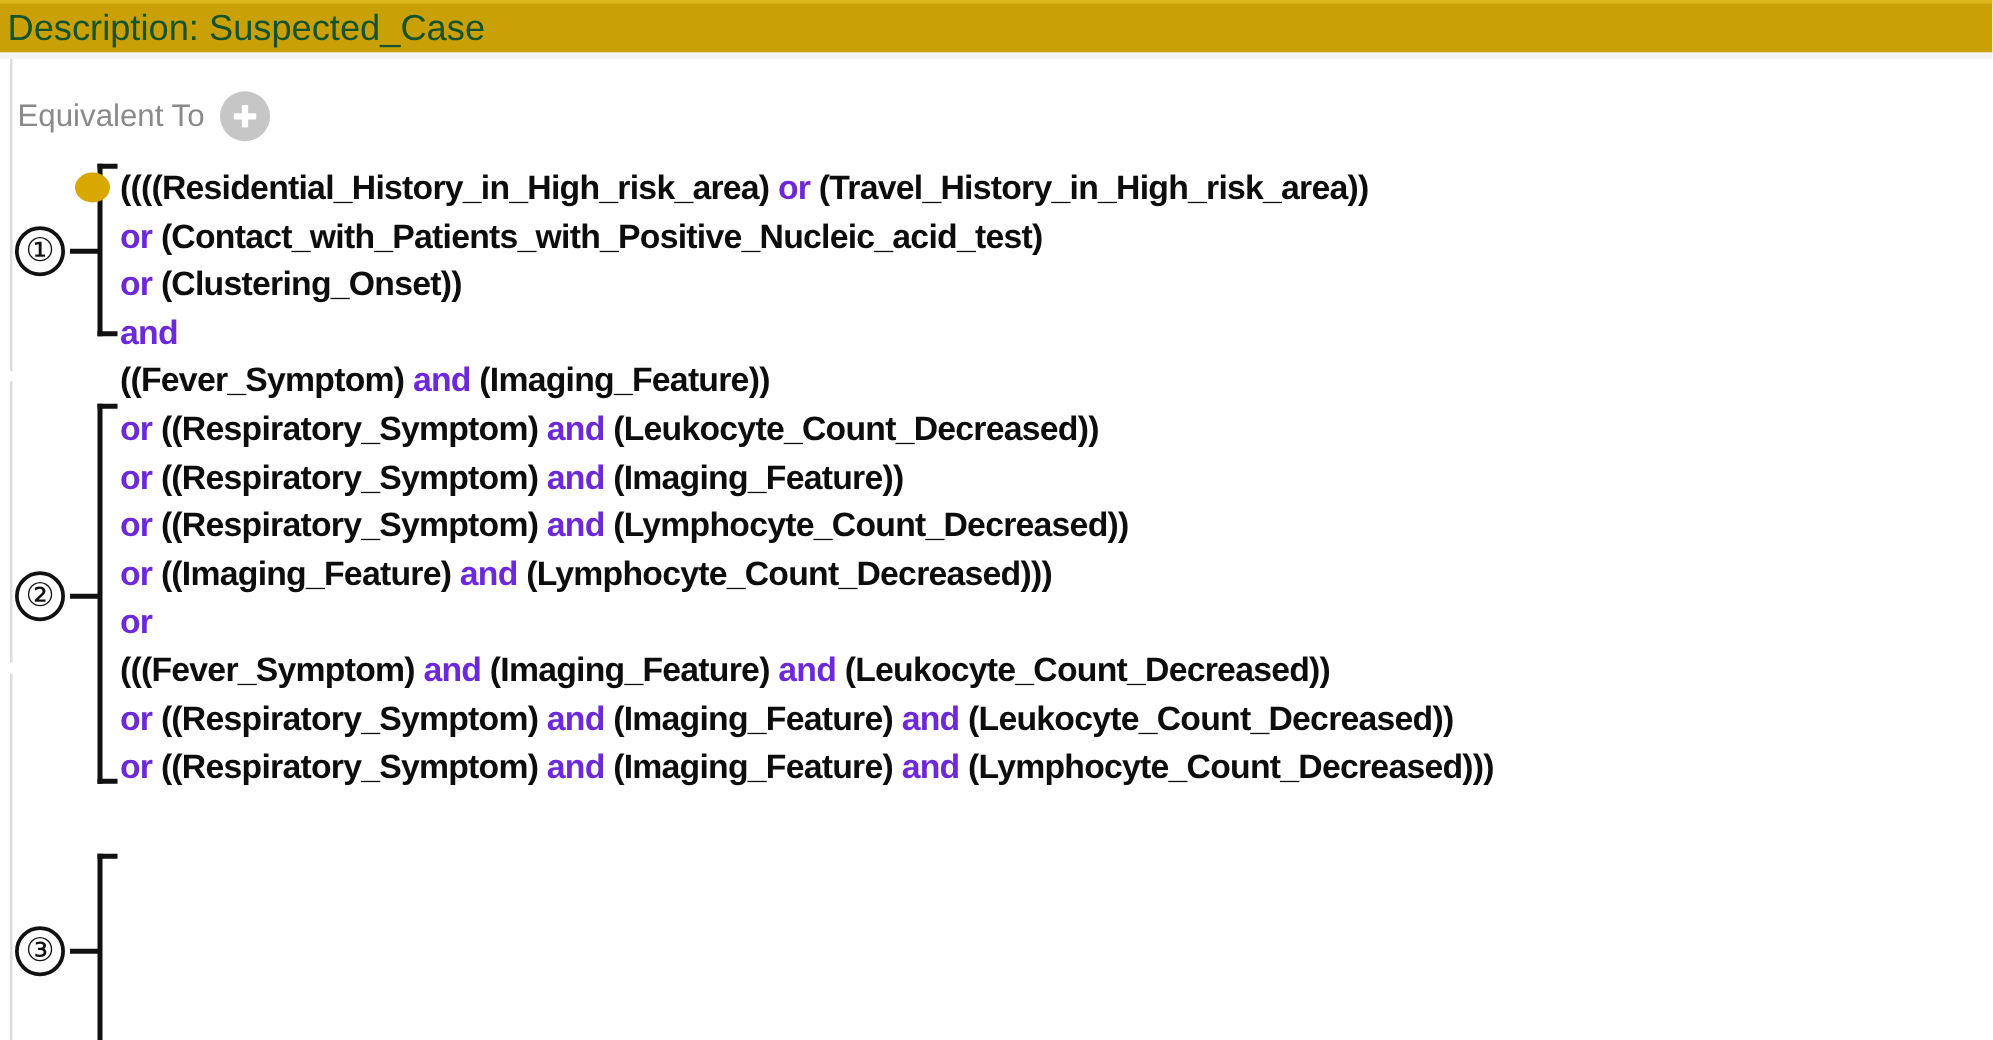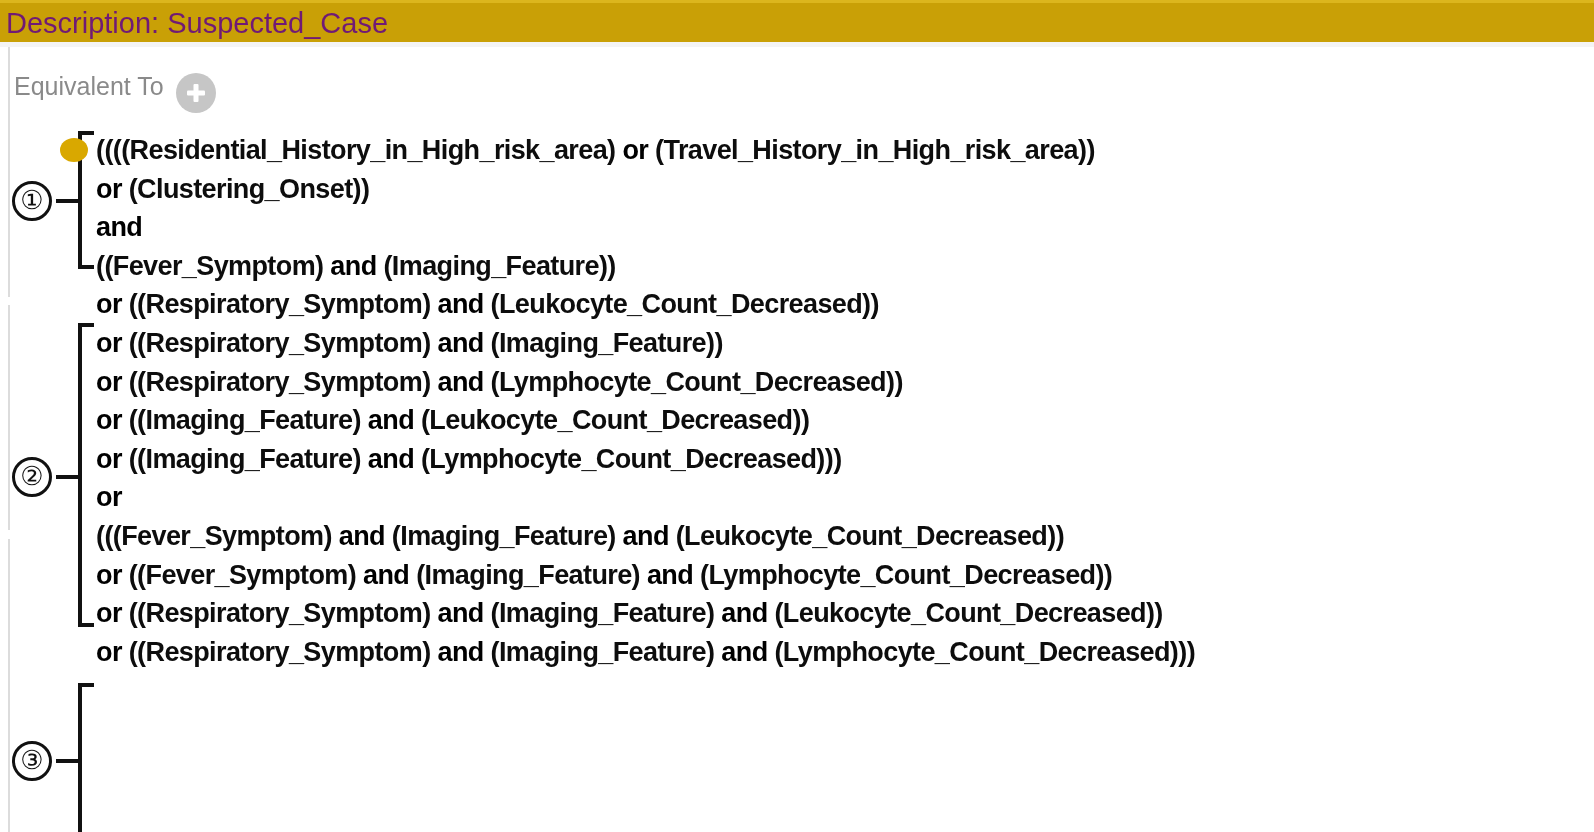--- a/index.html
+++ b/index.html
@@ -29,21 +29,21 @@
     width: 1594px;
     height: 42px;
     background: #c9a006;
     border-top: 3px solid #dcb61d;
     box-sizing: border-box;
     display: flex;
     align-items: center;
     padding-left: 6px;
   }
   .title-bar .title-text {
-    color: #701a75;
+    color: #14532d;
     font-family: "Liberation Sans", sans-serif;
     font-size: 29px;
     line-height: 30px;
     letter-spacing: 0px;
     white-space: nowrap;
   }
 
   .title-underline {
     position: absolute;
     left: 0;
@@ -74,20 +74,21 @@
   .edge-rule.r1 { top: 0px;   height: 250px; }
   .edge-rule.r2 { top: 258px; height: 225px; }
   .edge-rule.r3 { top: 492px; height: 293px; }
 
   
   .section-header {
     position: absolute;
     left: 14px;
     top: 26px;
     display: flex;
+    align-items: center;
     gap: 12px;
     height: 40px;
   }
   .section-header .label {
     color: #8a8a8a;
     font-size: 25px;
     line-height: 26px;
     white-space: nowrap;
     font-family: "Liberation Sans", sans-serif;
   }
@@ -134,21 +135,21 @@
     line-height: 38.6px;
     white-space: nowrap;
     font-family: "Liberation Sans", sans-serif;
     font-weight: bold;
     font-size: 27px;
     color: #0d0d0d;
     padding-left: 96px;
     letter-spacing: -0.6px;
   }
   .expr-line .kw {
-    color: #000000;
+    color: #6d28d9;
   }
 
   
   .marker-dot {
     position: absolute;
     left: 60px;
     top: 7px;
     width: 28px;
     height: 24px;
     border-radius: 50%;
@@ -230,30 +231,29 @@
       <div class="bracket b2"></div>
       <div class="tick t2"></div>
       <div class="circled c2">②</div>
 
       <div class="bracket b3"></div>
       <div class="tick t3"></div>
       <div class="circled c3">③</div>
 
       <div id="expr-lines">
           <div class="expr-line"><span class="marker-dot"></span><span>((((Residential_History_in_High_risk_area) </span><span class="kw">or </span><span>(Travel_History_in_High_risk_area))</span></div>
+          <div class="expr-line"><span class="kw">or </span><span>(Contact_with_Patients_with_Positive_Nucleic_acid_test)</span></div>
           <div class="expr-line"><span class="kw">or </span><span>(Clustering_Onset))</span></div>
           <div class="expr-line"><span class="kw">and</span></div>
           <div class="expr-line"><span>((Fever_Symptom) </span><span class="kw">and </span><span>(Imaging_Feature))</span></div>
           <div class="expr-line"><span class="kw">or </span><span>((Respiratory_Symptom) </span><span class="kw">and </span><span>(Leukocyte_Count_Decreased))</span></div>
           <div class="expr-line"><span class="kw">or </span><span>((Respiratory_Symptom) </span><span class="kw">and </span><span>(Imaging_Feature))</span></div>
           <div class="expr-line"><span class="kw">or </span><span>((Respiratory_Symptom) </span><span class="kw">and </span><span>(Lymphocyte_Count_Decreased))</span></div>
-          <div class="expr-line"><span class="kw">or </span><span>((Imaging_Feature) </span><span class="kw">and </span><span>(Leukocyte_Count_Decreased))</span></div>
           <div class="expr-line"><span class="kw">or </span><span>((Imaging_Feature) </span><span class="kw">and </span><span>(Lymphocyte_Count_Decreased)))</span></div>
           <div class="expr-line"><span class="kw">or</span></div>
           <div class="expr-line"><span>(((Fever_Symptom) </span><span class="kw">and </span><span>(Imaging_Feature) </span><span class="kw">and </span><span>(Leukocyte_Count_Decreased))</span></div>
-          <div class="expr-line"><span class="kw">or </span><span>((Fever_Symptom) </span><span class="kw">and </span><span>(Imaging_Feature) </span><span class="kw">and </span><span>(Lymphocyte_Count_Decreased))</span></div>
           <div class="expr-line"><span class="kw">or </span><span>((Respiratory_Symptom) </span><span class="kw">and </span><span>(Imaging_Feature) </span><span class="kw">and </span><span>(Leukocyte_Count_Decreased))</span></div>
           <div class="expr-line"><span class="kw">or </span><span>((Respiratory_Symptom) </span><span class="kw">and </span><span>(Imaging_Feature) </span><span class="kw">and </span><span>(Lymphocyte_Count_Decreased)))</span></div>
         </div>
     </div>
 
   </div>
 </div>
 
 </body></html>

